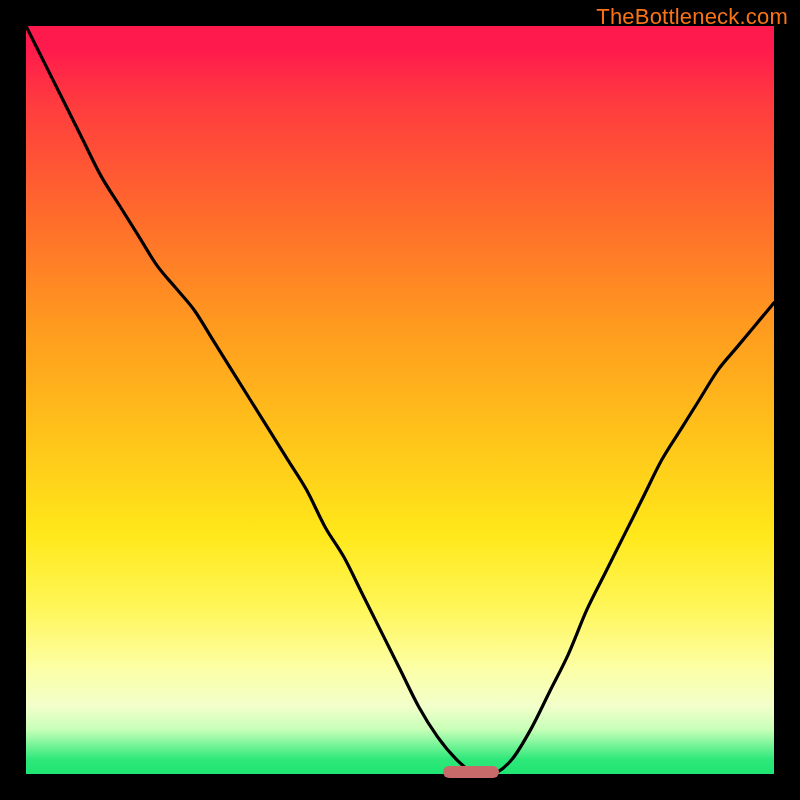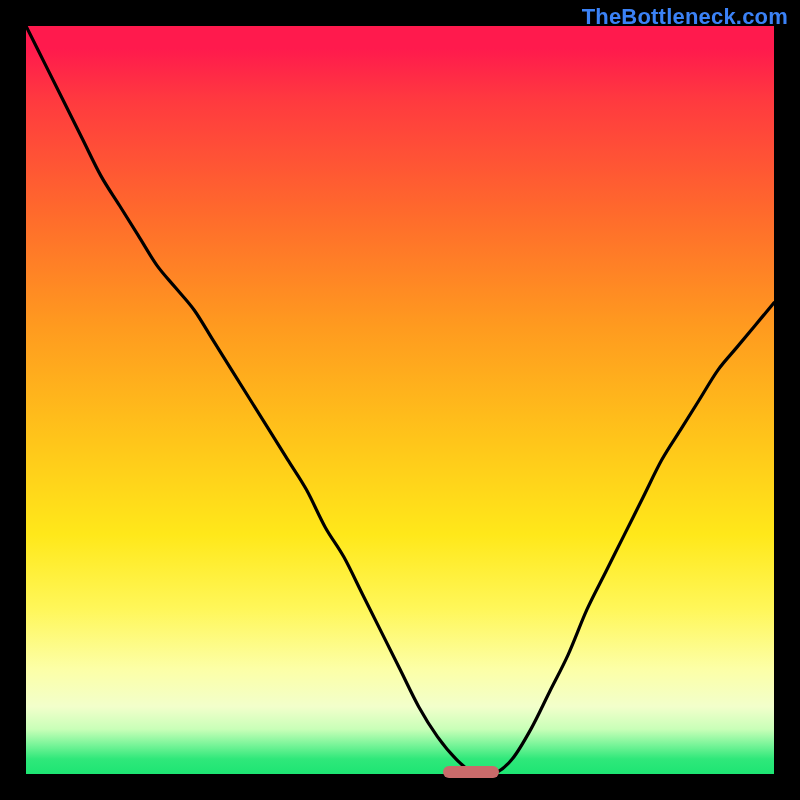--- a/index.html
+++ b/index.html
@@ -14,23 +14,23 @@
   .frame {
     position: relative;
     width: 800px;
     height: 800px;
     background: #000;
   }
   .watermark {
     position: absolute;
     top: 4px;
     right: 12px;
-    color: #3b82f6;
+    color: #f97316;
     font-size: 22px;
-    font-weight: 700;
+    font-weight: 400;
     letter-spacing: 0.2px;
     z-index: 5;
   }
   .plot {
     position: absolute;
     left: 26px;
     top: 26px;
     width: 748px;
     height: 748px;
   }

